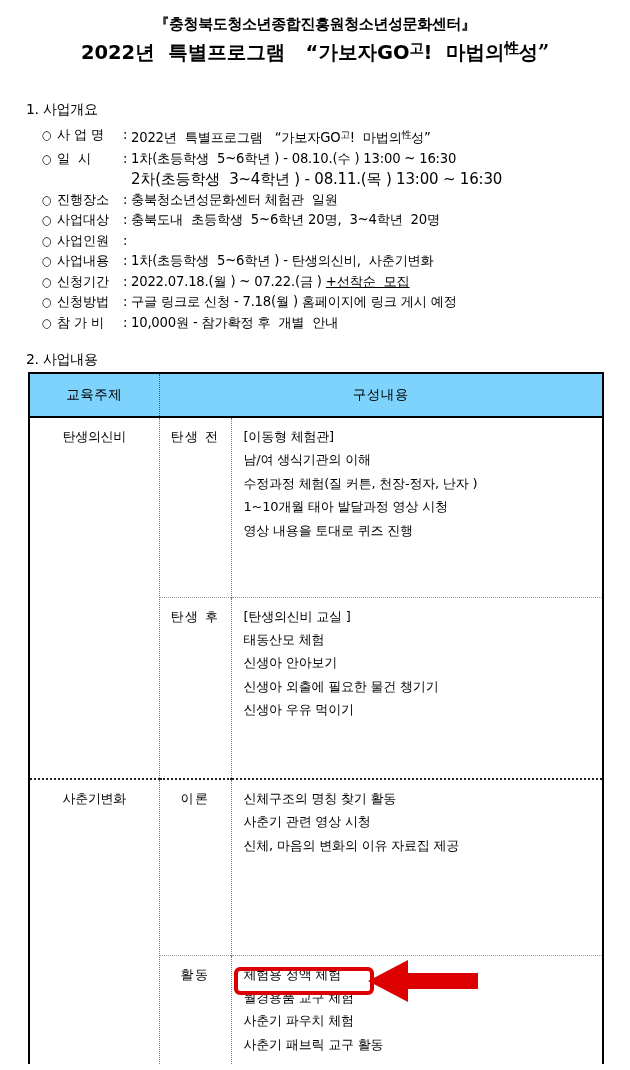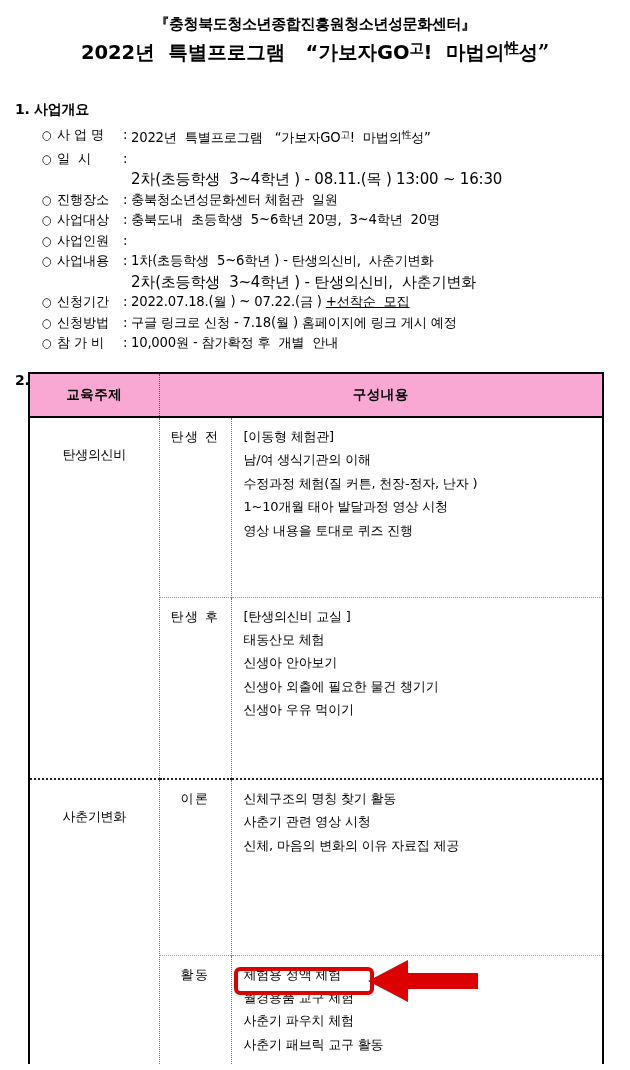--- a/index.html
+++ b/index.html
@@ -33,23 +33,23 @@
     letter-spacing: 0px;
     line-height: 1.5;
     margin-top: 3px;
     white-space: pre;
   }
   .main-title .q { font-family: "DejaVu Serif", serif; }
 
   
   .section-heading {
     font-size: 14px;
-    font-weight: bold;
+    font-weight: normal;
     letter-spacing: -0.3px;
-    margin-left: 15px;
+    margin-left: 26px;
   }
   #section1-heading { margin-top: 34px; }
   #section2-heading { margin-top: 18px; }
 
   
   .overview-list {
     margin: 6px 0 0 0;
     padding: 0;
     list-style: none;
   }
@@ -104,25 +104,25 @@
     width: 574px;
     border-collapse: collapse;
     table-layout: fixed;
     font-size: 13px;
   }
   .content-table col.c1 { width: 130px; }
   .content-table col.c2 { width: 72px; }
   .content-table col.c3 { width: 372px; }
 
   .content-table th {
-    background: #f9a8d4;
+    background: #7dd3fc;
     border-top: 2.5px solid #000;
     border-bottom: 2.5px solid #000;
     font-size: 13.5px;
-    font-weight: bold;
+    font-weight: normal;
     letter-spacing: 0.5px;
     height: 40px;
     vertical-align: middle;
     text-align: center;
   }
   .content-table th.th-left {
     border-left: 2.5px solid #000;
     border-right: 1px dotted #555;
   }
   .content-table th.th-right {
@@ -132,21 +132,21 @@
   .content-table td {
     vertical-align: top;
     padding: 0;
   }
   td.col-topic {
     border-left: 2.5px solid #000;
     border-right: 1px dotted #777;
     text-align: center;
     letter-spacing: -0.3px;
     font-size: 13px;
-    padding-top: 28px;
+    padding-top: 10px;
   }
   td.col-stage {
     border-right: 1px dotted #777;
     text-align: center;
     letter-spacing: 1.5px;
     font-size: 13px;
     padding-top: 10px;
   }
   td.col-detail {
     border-right: 2.5px solid #000;
@@ -206,20 +206,21 @@
     <span class="ov-bullet">○</span>
     <span class="ov-label">사 업 명</span>
     <span class="ov-colon">:</span>
     <span class="ov-value"><span>2022년  특별프로그램   “가보자</span><span>GO</span><span class="rb">고</span><span>!  마법의</span><span class="rb">性</span><span>성</span><span>”</span></span>
   </div>
 
   <div class="ov-row">
     <span class="ov-bullet">○</span>
     <span class="ov-label">일  시</span>
     <span class="ov-colon">:</span>
+    <span class="ov-value">1차(초등학생  5~6학년 ) - 08.10.(수 ) 13:00 ~ 16:30</span>
   </div>
   <div class="ov-cont">2차(초등학생  3~4학년 ) - 08.11.(목 ) 13:00 ~ 16:30</div>
 
   <div class="ov-row">
     <span class="ov-bullet">○</span>
     <span class="ov-label">진행장소</span>
     <span class="ov-colon">:</span>
     <span class="ov-value">충북청소년성문화센터 체험관  일원</span>
   </div>
 
@@ -235,21 +236,20 @@
     <span class="ov-label">사업인원</span>
     <span class="ov-colon">:</span>
   </div>
 
   <div class="ov-row">
     <span class="ov-bullet">○</span>
     <span class="ov-label">사업내용</span>
     <span class="ov-colon">:</span>
     <span class="ov-value">1차(초등학생  5~6학년 ) - 탄생의신비,  사춘기변화</span>
   </div>
-  <div class="ov-cont">2차(초등학생  3~4학년 ) - 탄생의신비,  사춘기변화</div>
 
   <div class="ov-row">
     <span class="ov-bullet">○</span>
     <span class="ov-label">신청기간</span>
     <span class="ov-colon">:</span>
     <span class="ov-value"><span>2022.07.18.(월 ) ~ 07.22.(금 ) </span><span class="ul-mark">+선착순  모집</span></span>
   </div>
 
   <div class="ov-row">
     <span class="ov-bullet">○</span>

